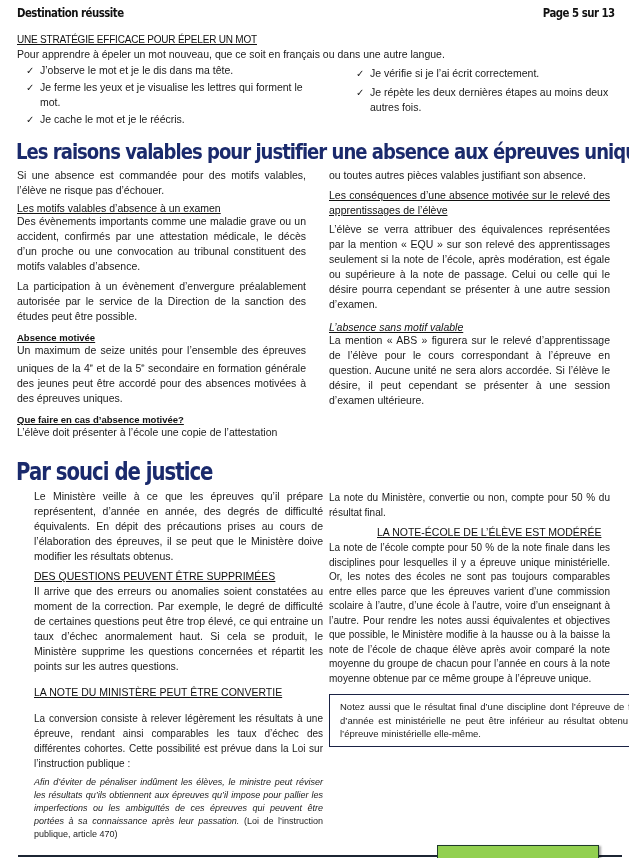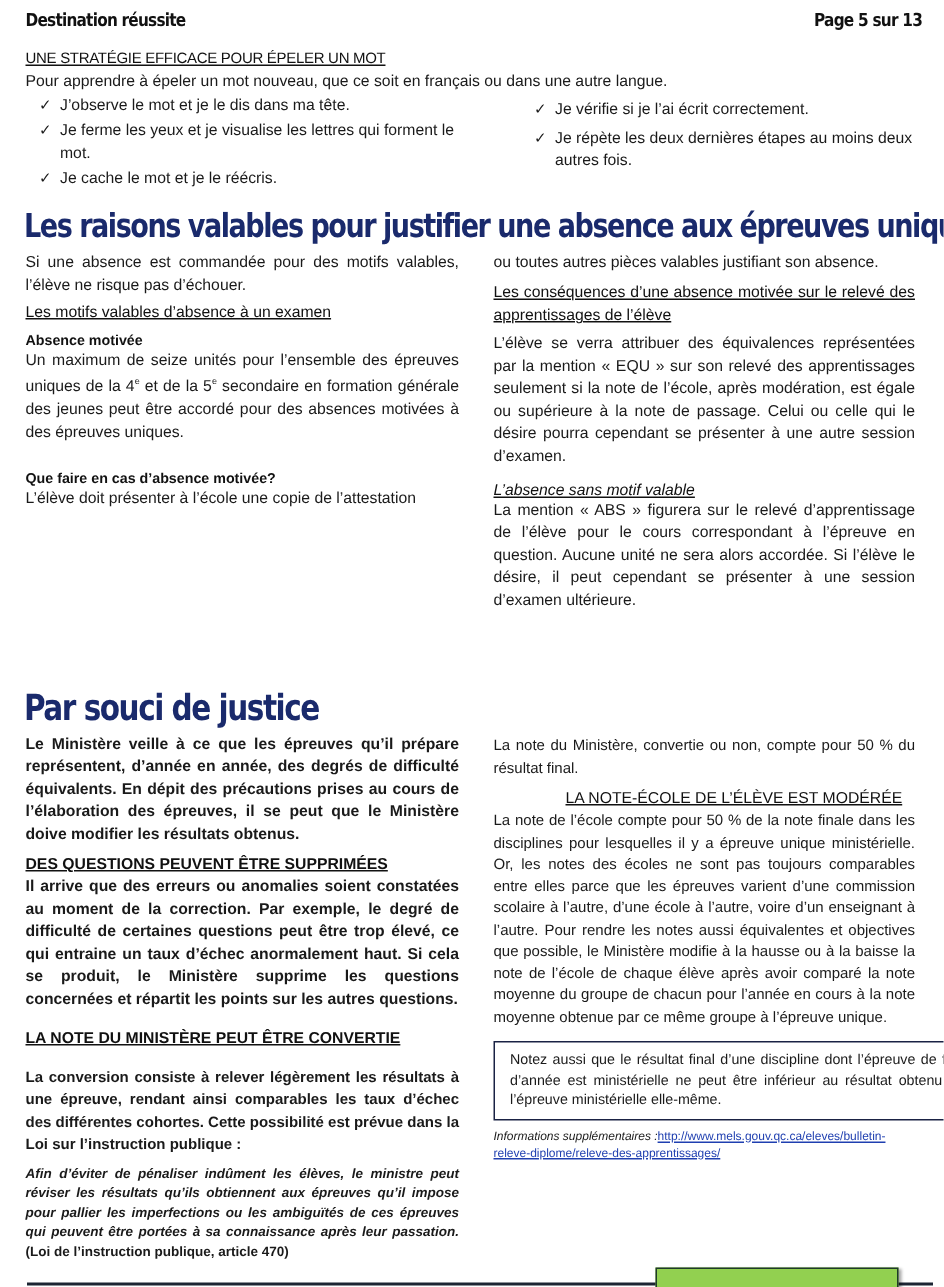--- a/index.html
+++ b/index.html
@@ -13,21 +13,21 @@
   .u-title { font-size: 10px; text-decoration: underline; color: #111; letter-spacing: -0.2px; }
   .p { font-size: 10.5px; line-height: 15px; color: #1a1a1a; }
   .just { text-align: justify; }
   .big-h {
     font-family: "DejaVu Sans", sans-serif; font-weight: bold; color: #1a2a6c;
     font-size: 20px; letter-spacing: -1.2px; transform: scaleX(0.82); transform-origin: left top; white-space: nowrap;
   }
   .check-list { list-style: none; margin: 0; padding: 0; }
   .check-list li { position: relative; padding-left: 18px; font-size: 10.5px; line-height: 15px; margin-bottom: 2px; }
   .check-list li .ck { position: absolute; left: 4px; top: 0; font-size: 10px; }
-  .sub-u { font-size: 10.5px; font-weight: bold; color: #111; }
+  .sub-u { font-size: 10.5px; text-decoration: underline; font-weight: bold; color: #111; }
   .sub-u-n { font-size: 10.5px; text-decoration: underline; color: #111; }
   .italic { font-style: italic; }
   .note-box { border: 1.5px solid #1a2244; padding: 5px 10px; box-sizing: border-box; }
   .link { color: #1f3fb0; text-decoration: underline; }
   .rule { background: #1c2533; height: 2px; }
   .green-box { background: #92d050; border: 1.5px solid #1f3a2a; box-shadow: 2px 1px 2px rgba(0,0,0,0.35); }
 </style>
 </head>
 <body>
 
@@ -45,49 +45,48 @@
 <ul class="abs check-list" style="left:352px; top:66px; width:270px;">
   <li style="margin-bottom:4px;"><span class="ck">✓</span><span>Je vérifie si je l’ai écrit correctement.</span></li>
   <li><span class="ck">✓</span><span> Je répète les deux dernières étapes au moins deux autres fois.</span></li>
 </ul>
 
 <div class="abs big-h" style="left:16px; top:139px; font-size:22px;">Les raisons valables pour justifier une absence aux épreuves uniques</div>
 
 <div class="abs" style="left:17px; top:168px; width:289px;">
   <div class="p just">Si une absence  est commandée pour des motifs valables, l’élève ne risque pas d’échouer.</div>
   <div class="sub-u-n" style="margin-top:4px;">Les motifs valables d’absence à un examen</div>
+  <div class="p just">Des évènements importants comme une maladie grave ou un accident, confirmés par une attestation médicale, le décès d’un proche ou une convocation au tribunal constituent des motifs valables d’absence.</div>
+  <div class="p just" style="margin-top:5px;">La participation à un évènement d’envergure préalablement autorisée par le service de la Direction de la sanction des études peut être possible.</div>
   <div class="sub-u" style="margin-top:8px; font-size:9.5px;">Absence motivée</div>
   <div class="p just"><span>Un maximum de seize unités pour l’ensemble des épreuves uniques de la 4</span><sup style="font-size:6px;">e</sup><span> et de la 5</span><sup style="font-size:6px;">e</sup><span> secondaire en formation générale des jeunes peut être accordé pour des absences motivées à des épreuves uniques.</span></div>
-  <div class="sub-u" style="margin-top:18px; font-size:9.5px;">Que faire en cas d’absence motivée?</div>
+  <div class="sub-u" style="margin-top:8px; font-size:9.5px;">Que faire en cas d’absence motivée?</div>
   <div class="p">L’élève doit présenter à l’école une copie de l’attestation</div>
 </div>
 
 <div class="abs" style="left:329px; top:168px; width:281px;">
   <div class="p">ou toutes autres pièces valables justifiant son absence.</div>
   <div class="sub-u-n just" style="margin-top:5px; line-height:15px; text-align-last:left;">Les conséquences d’une absence motivée sur le relevé des apprentissages  de  l’élève</div>
   <div class="p just" style="margin-top:4px;">L’élève se verra attribuer des équivalences représentées par la mention « EQU » sur son relevé des apprentissages seulement si la note de l’école, après modération, est égale ou supérieure à la note de passage. Celui ou celle qui le désire pourra cependant se présenter à une autre session d’examen.</div>
   <div class="sub-u-n" style="margin-top:9px;font-style:italic;">L’absence sans motif valable</div>
   <div class="p just">La mention « ABS » figurera sur le relevé d’apprentissage de l’élève pour le cours correspondant à l’épreuve en question. Aucune unité ne sera alors accordée. Si l’élève le désire, il peut cependant se présenter à une session d’examen ultérieure.</div>
 </div>
 
 <div class="abs big-h" style="left:16px; top:458px; font-size:24px;">Par souci de justice</div>
 
-<div class="abs" style="left:17px; top:489px; width:289px;font-weight:bold;">
+<div class="abs" style="left:34px; top:489px; width:289px;">
   <div class="p just">Le Ministère veille à ce que les épreuves qu’il prépare représentent, d’année en année, des degrés de difficulté équivalents. En dépit des précautions prises au cours de l’élaboration des épreuves, il se peut que le Ministère doive modifier les résultats obtenus.</div>
   <div class="sub-u-n" style="margin-top:6px;">DES QUESTIONS PEUVENT ÊTRE SUPPRIMÉES</div>
   <div class="p just" style="margin-top:2px;">Il arrive que des erreurs ou anomalies soient constatées au moment de la correction. Par exemple, le degré de difficulté de certaines questions peut être trop élevé, ce qui entraine un taux d’échec anormalement haut. Si cela se produit, le Ministère supprime les questions concernées et répartit les points sur les autres questions.</div>
   <div class="sub-u-n" style="margin-top:12px;">LA NOTE DU MINISTÈRE PEUT ÊTRE CONVERTIE</div>
   <div class="p just" style="margin-top:13px; font-size:10px;">La conversion consiste à relever légèrement les résultats à une épreuve, rendant ainsi comparables les taux d’échec des différentes cohortes. Cette possibilité est prévue dans la Loi sur l’instruction publique :</div>
   <div class="p just" style="margin-top:5px; font-size:9px; line-height:13px;"><span class="italic">Afin d’éviter de pénaliser indûment les élèves, le ministre peut réviser les résultats qu’ils obtiennent aux épreuves qu’il impose pour pallier les imperfections ou les ambiguïtés de ces épreuves qui peuvent être portées à sa connaissance après leur passation.</span><span> (Loi de l’instruction publique, article 470)</span></div>
 </div>
 
 <div class="abs" style="left:329px; top:490px; width:281px;">
   <div class="p just" style="font-size:10px;">La note du Ministère, convertie ou non, compte pour 50 % du résultat final.</div>
   <div class="sub-u-n" style="margin-top:6px;padding-left:48px;">LA NOTE-ÉCOLE DE L’ÉLÈVE EST MODÉRÉE</div>
   <div class="p just" style="margin-top:3px; font-size:10px; line-height:14.5px;">La note de l’école compte pour 50 % de la note finale dans les disciplines pour lesquelles il y a épreuve unique ministérielle. Or, les notes des écoles ne sont pas toujours comparables entre elles parce que les épreuves varient d’une commission scolaire à l’autre, d’une école à l’autre, voire d’un enseignant à l’autre. Pour rendre les notes aussi équivalentes et objectives que possible, le Ministère modifie à la hausse ou à la baisse la note de l’école de chaque élève après avoir comparé la note moyenne du groupe de chacun pour l’année en cours à la note moyenne obtenue par ce même groupe à l’épreuve unique.</div>
   <div class="note-box p just" style="margin-top:8px; font-size:9.5px; line-height:13.5px; width:320px;">Notez aussi que le résultat final d’une discipline dont l’épreuve de fin d’année est ministérielle ne peut être inférieur au résultat obtenu à l’épreuve ministérielle elle-même.</div>
-  <div style="margin-top:5px; font-size:8px; line-height:11px;">
-    <span class="italic">Informations supplémentaires :</span><a class="link" href="#">http://www.mels.gouv.qc.ca/eleves/bulletin-releve-diplome/releve-des-apprentissages/</a>
-  </div>
 </div>
 
 <div class="abs rule" style="left:18px; top:855px; width:604px;"></div>
 <div class="abs green-box" style="left:437px; top:845px; width:160px; height:20px;"></div>
 
 </body></html>

